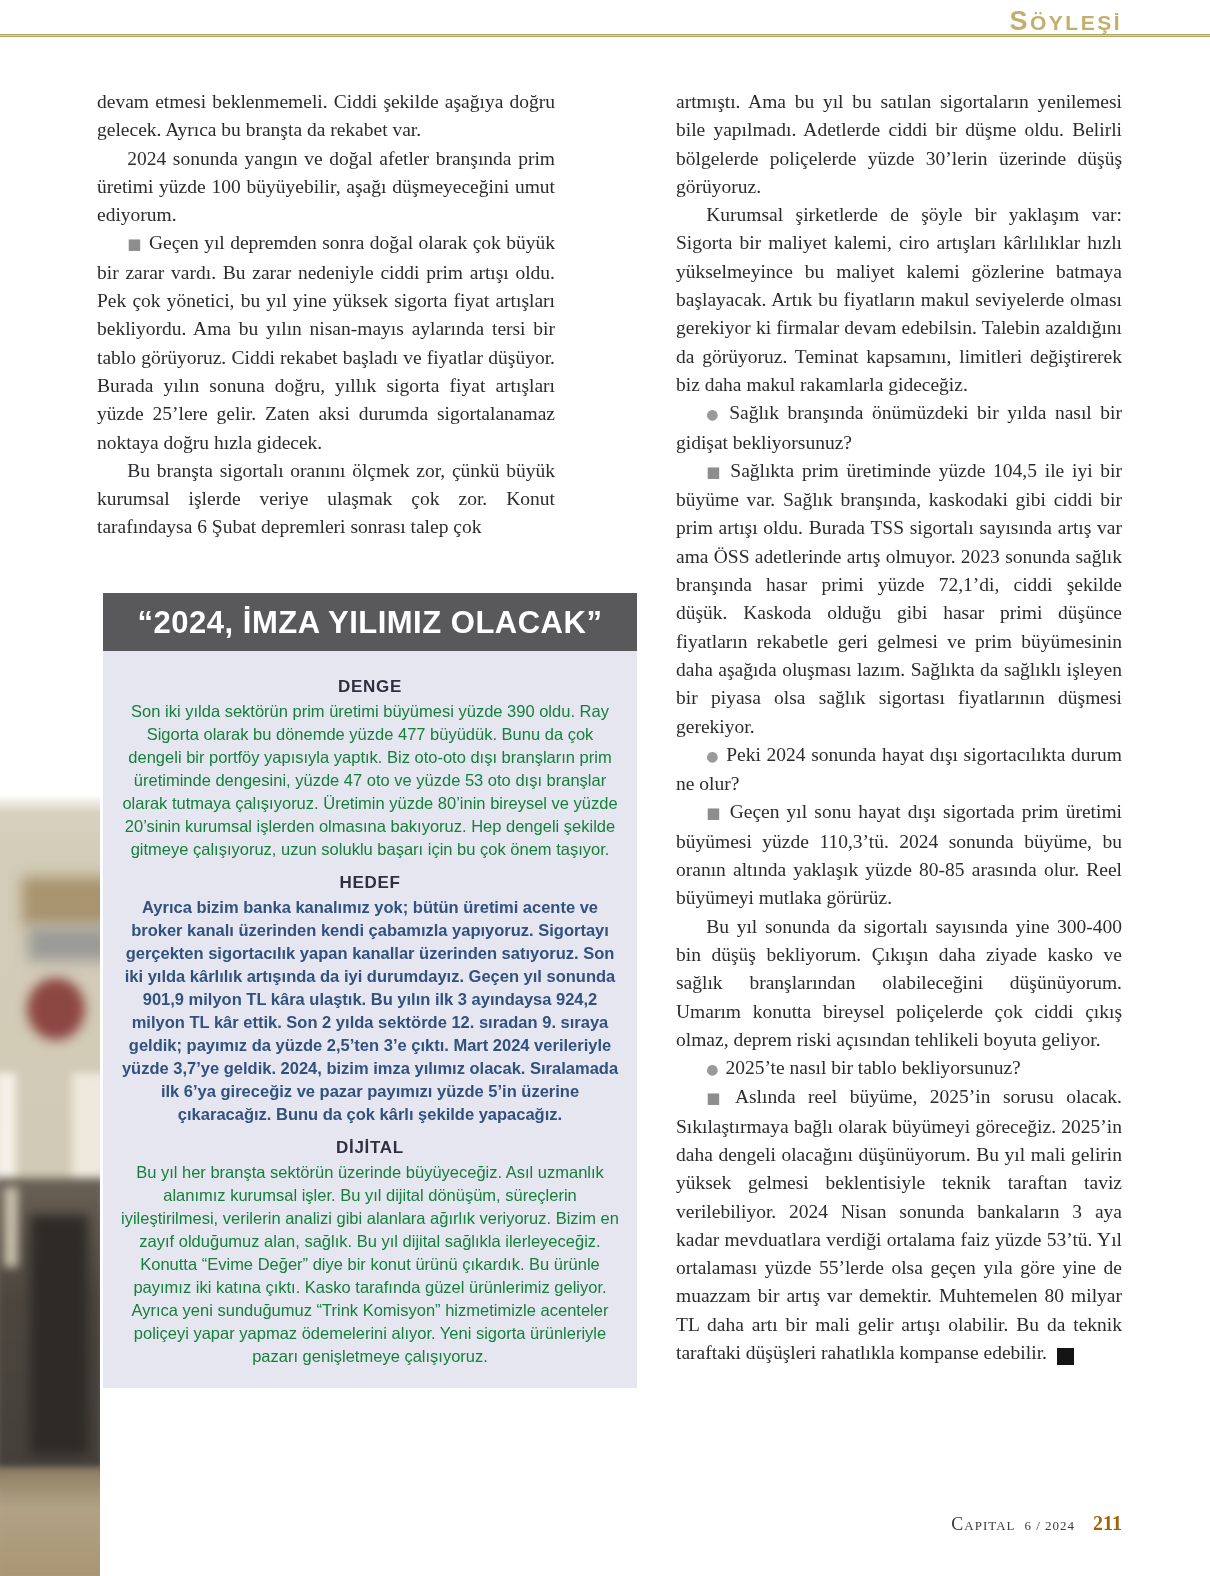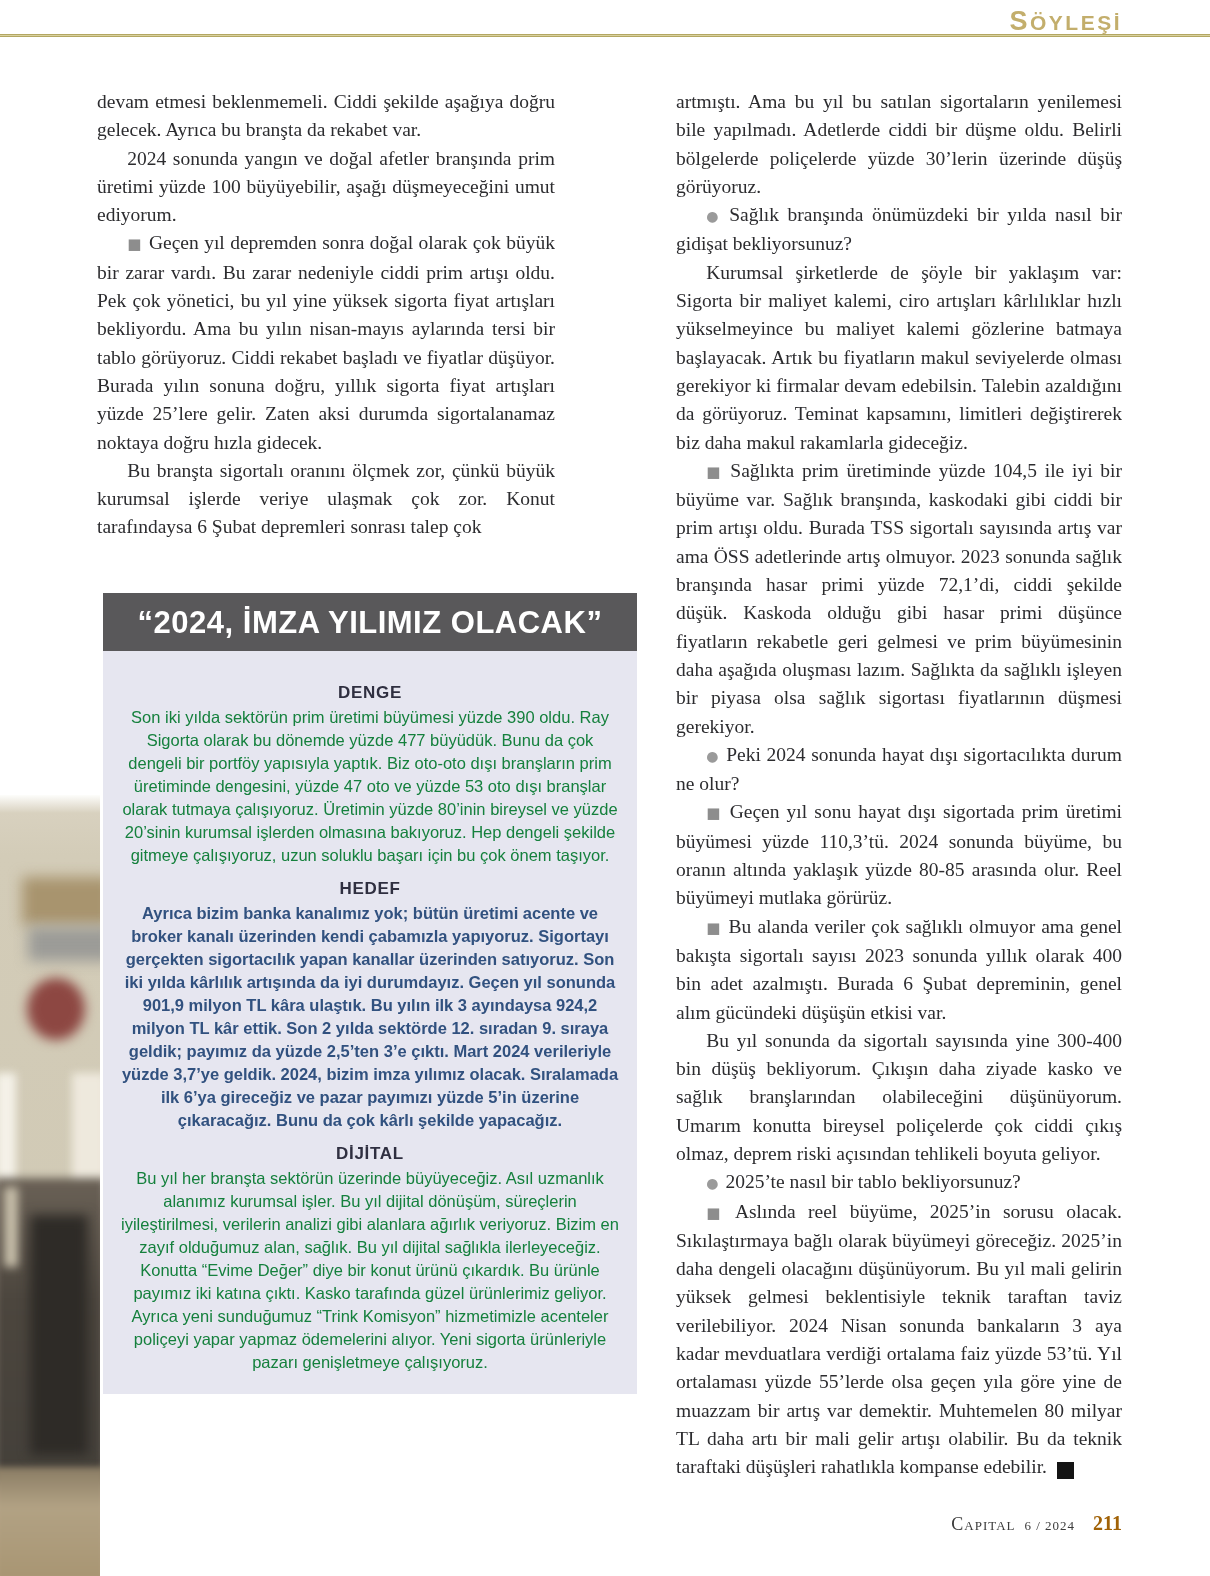--- a/index.html
+++ b/index.html
@@ -55,21 +55,21 @@
   }
   .box-body {
     background:var(--box-lavender,#e6e6f0);
     padding:14px 16px 20px; text-align:center;
     font-family:"Liberation Sans", sans-serif;
   }
   .box-heading {
     font-weight:700; font-size:17px; letter-spacing:0.7px;
     color:#2f2f40; margin:12px 0 3px;
   }
-  .box-section:first-child .box-heading { margin-top:18px;text-align:center; }
+  .box-section:first-child .box-heading { margin-top:12px;text-align:center; }
   .box-text { font-size:16.5px; line-height:23px; color:#15803d; }
   .box-section.blue .box-text { color:var(--highlight-blue,#31517f); font-weight:700; }
 
   
   .edge-photo {
     position:absolute; left:0; top:795px; width:100px; height:781px;
     overflow:hidden;
   }
   .edge-photo > div { position:absolute; }
   .ep-base  { inset:0; background:linear-gradient(180deg,#fdfdfb 0,#d8d1bf 18px,#d3ccb8 60px,#cfc8b3 100%); }
@@ -105,26 +105,25 @@
   <div class="gold-rule"></div>
 
   <div class="col col-left">
       <p class="para plain">devam etmesi beklenmemeli. Ciddi şekilde aşağıya doğru gelecek. Ayrıca bu branşta da rekabet var.</p>
       <p class="para indent">2024 sonunda yangın ve doğal afetler branşında prim üretimi yüzde 100 büyüyebilir, aşağı düşmeyeceğini umut ediyorum.</p>
       <p class="para answer"><span class="bullet answer-b">■</span>Geçen yıl depremden sonra doğal olarak çok büyük bir zarar vardı. Bu zarar nedeniyle ciddi prim artışı oldu. Pek çok yönetici, bu yıl yine yüksek sigorta fiyat artışları bekliyordu. Ama bu yılın nisan-mayıs aylarında tersi bir tablo görüyoruz. Ciddi rekabet başladı ve fiyatlar düşüyor. Burada yılın sonuna doğru, yıllık sigorta fiyat artışları yüzde 25’lere gelir. Zaten aksi durumda sigortalanamaz noktaya doğru hızla gidecek.</p>
       <p class="para indent">Bu branşta sigortalı oranını ölçmek zor, çünkü büyük kurumsal işlerde veriye ulaşmak çok zor. Konut tarafındaysa 6 Şubat depremleri sonrası talep çok</p>
     </div>
   <div class="col col-right">
       <p class="para plain">artmıştı. Ama bu yıl bu satılan sigortaların yenilemesi bile yapılmadı. Adetlerde ciddi bir düşme oldu. Belirli bölgelerde poliçelerde yüzde 30’lerin üzerinde düşüş görüyoruz.</p>
+      <p class="para indent">Kurumsal şirketlerde de şöyle bir yaklaşım var: Sigorta bir maliyet kalemi, ciro artışları kârlılıklar hızlı yükselmeyince bu maliyet kalemi gözlerine batmaya başlayacak. Artık bu fiyatların makul seviyelerde olması gerekiyor ki firmalar devam edebilsin. Talebin azaldığını da görüyoruz. Teminat kapsamını, limitleri değiştirerek biz daha makul rakamlarla gideceğiz.</p>
       <p class="para question"><span class="bullet question-b">●</span>Sağlık branşında önümüzdeki bir yılda nasıl bir gidişat bekliyorsunuz?</p>
-      <p class="para indent">Kurumsal şirketlerde de şöyle bir yaklaşım var: Sigorta bir maliyet kalemi, ciro artışları kârlılıklar hızlı yükselmeyince bu maliyet kalemi gözlerine batmaya başlayacak. Artık bu fiyatların makul seviyelerde olması gerekiyor ki firmalar devam edebilsin. Talebin azaldığını da görüyoruz. Teminat kapsamını, limitleri değiştirerek biz daha makul rakamlarla gideceğiz.</p>
       <p class="para answer"><span class="bullet answer-b">■</span>Sağlıkta prim üretiminde yüzde 104,5 ile iyi bir büyüme var. Sağlık branşında, kaskodaki gibi ciddi bir prim artışı oldu. Burada TSS sigortalı sayısında artış var ama ÖSS adetlerinde artış olmuyor. 2023 sonunda sağlık branşında hasar primi yüzde 72,1’di, ciddi şekilde düşük. Kaskoda olduğu gibi hasar primi düşünce fiyatların rekabetle geri gelmesi ve prim büyümesinin daha aşağıda oluşması lazım. Sağlıkta da sağlıklı işleyen bir piyasa olsa sağlık sigortası fiyatlarının düşmesi gerekiyor.</p>
       <p class="para question"><span class="bullet question-b">●</span>Peki 2024 sonunda hayat dışı sigortacılıkta durum ne olur?</p>
       <p class="para answer"><span class="bullet answer-b">■</span>Geçen yıl sonu hayat dışı sigortada prim üretimi büyümesi yüzde 110,3’tü. 2024 sonunda büyüme, bu oranın altında yaklaşık yüzde 80-85 arasında olur. Reel büyümeyi mutlaka görürüz.</p>
-      <p class="para answer"><span class="bullet answer-b">■</span>Bu alanda veriler çok sağlıklı olmuyor ama genel bakışta sigortalı sayısı 2023 sonunda yıllık olarak 400 bin adet azalmıştı. Burada 6 Şubat depreminin, genel alım gücündeki düşüşün etkisi var.</p>
       <p class="para indent">Bu yıl sonunda da sigortalı sayısında yine 300-400 bin düşüş bekliyorum. Çıkışın daha ziyade kasko ve sağlık branşlarından olabileceğini düşünüyorum. Umarım konutta bireysel poliçelerde çok ciddi çıkış olmaz, deprem riski açısından tehlikeli boyuta geliyor.</p>
       <p class="para question"><span class="bullet question-b">●</span>2025’te nasıl bir tablo bekliyorsunuz?</p>
       <p class="para answer"><span class="bullet answer-b">■</span>Aslında reel büyüme, 2025’in sorusu olacak. Sıkılaştırmaya bağlı olarak büyümeyi göreceğiz. 2025’in daha dengeli olacağını düşünüyorum. Bu yıl mali gelirin yüksek gelmesi beklentisiyle teknik taraftan taviz verilebiliyor. 2024 Nisan sonunda bankaların 3 aya kadar mevduatlara verdiği ortalama faiz yüzde 53’tü. Yıl ortalaması yüzde 55’lerde olsa geçen yıla göre yine de muazzam bir artış var demektir. Muhtemelen 80 milyar TL daha artı bir mali gelir artışı olabilir. Bu da teknik taraftaki düşüşleri rahatlıkla kompanse edebilir.<span class="end-mark">C</span></p>
     </div>
 
   <div class="feature-box">
     <div class="box-band">
       <span class="box-title">“2024, İMZA YILIMIZ OLACAK”</span>
     </div>
     <div class="box-body">

